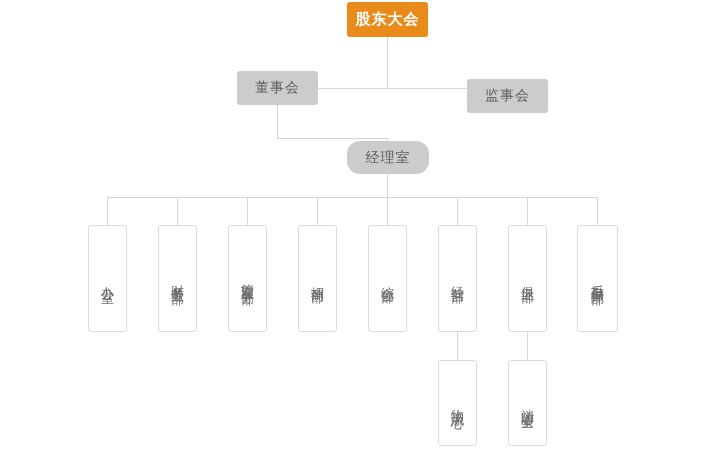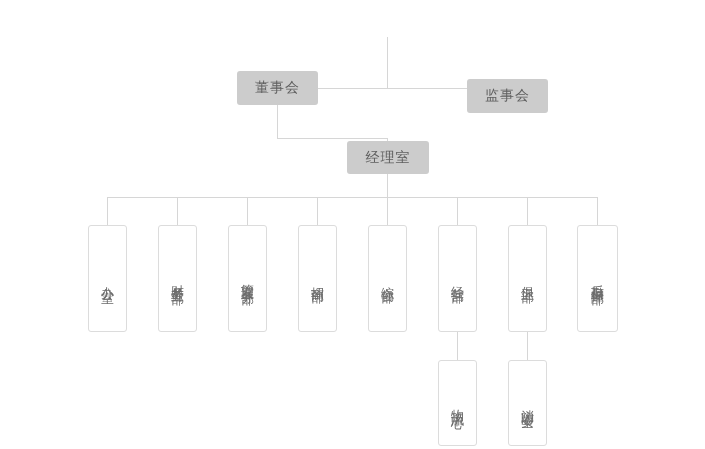--- a/index.html
+++ b/index.html
@@ -96,26 +96,27 @@
   <div class="line v" style="left:247px; top:197px; height:28px;"></div>
   <div class="line v" style="left:317px; top:197px; height:28px;"></div>
   <div class="line v" style="left:387px; top:197px; height:28px;"></div>
   <div class="line v" style="left:457px; top:197px; height:28px;"></div>
   <div class="line v" style="left:527px; top:197px; height:28px;"></div>
   <div class="line v" style="left:597px; top:197px; height:28px;"></div>
 
   <div class="line v" style="left:457px; top:332px; height:28px;"></div>
   <div class="line v" style="left:527px; top:332px; height:28px;"></div>
 
+  <div class="node root" style="left:347px; top:2px; width:81px; height:35px;">股东大会</div>
 
   <div class="node grey" style="left:237px; top:71px; width:81px; height:34px;">董事会</div>
 
   <div class="node grey" style="left:467px; top:71px; width:81px; height:34px;margin-top:8px;">监事会</div>
 
-  <div class="node grey" style="left:347px; top:141px; width:82px; height:33px;">经理室</div>
+  <div class="node grey" style="left:347px; top:141px; width:82px; height:33px;border-radius:13px;">经理室</div>
 
   <div class="node dept" style="left:88px; top:225px; width:39px; height:107px;">
     <span class="vtext">办公室</span>
   </div>
   <div class="node dept" style="left:158px; top:225px; width:39px; height:107px;">
     <span class="vtext">财务劳工部</span>
   </div>
   <div class="node dept" style="left:228px; top:225px; width:39px; height:107px;">
     <span class="vtext">管理服务部</span>
   </div>

